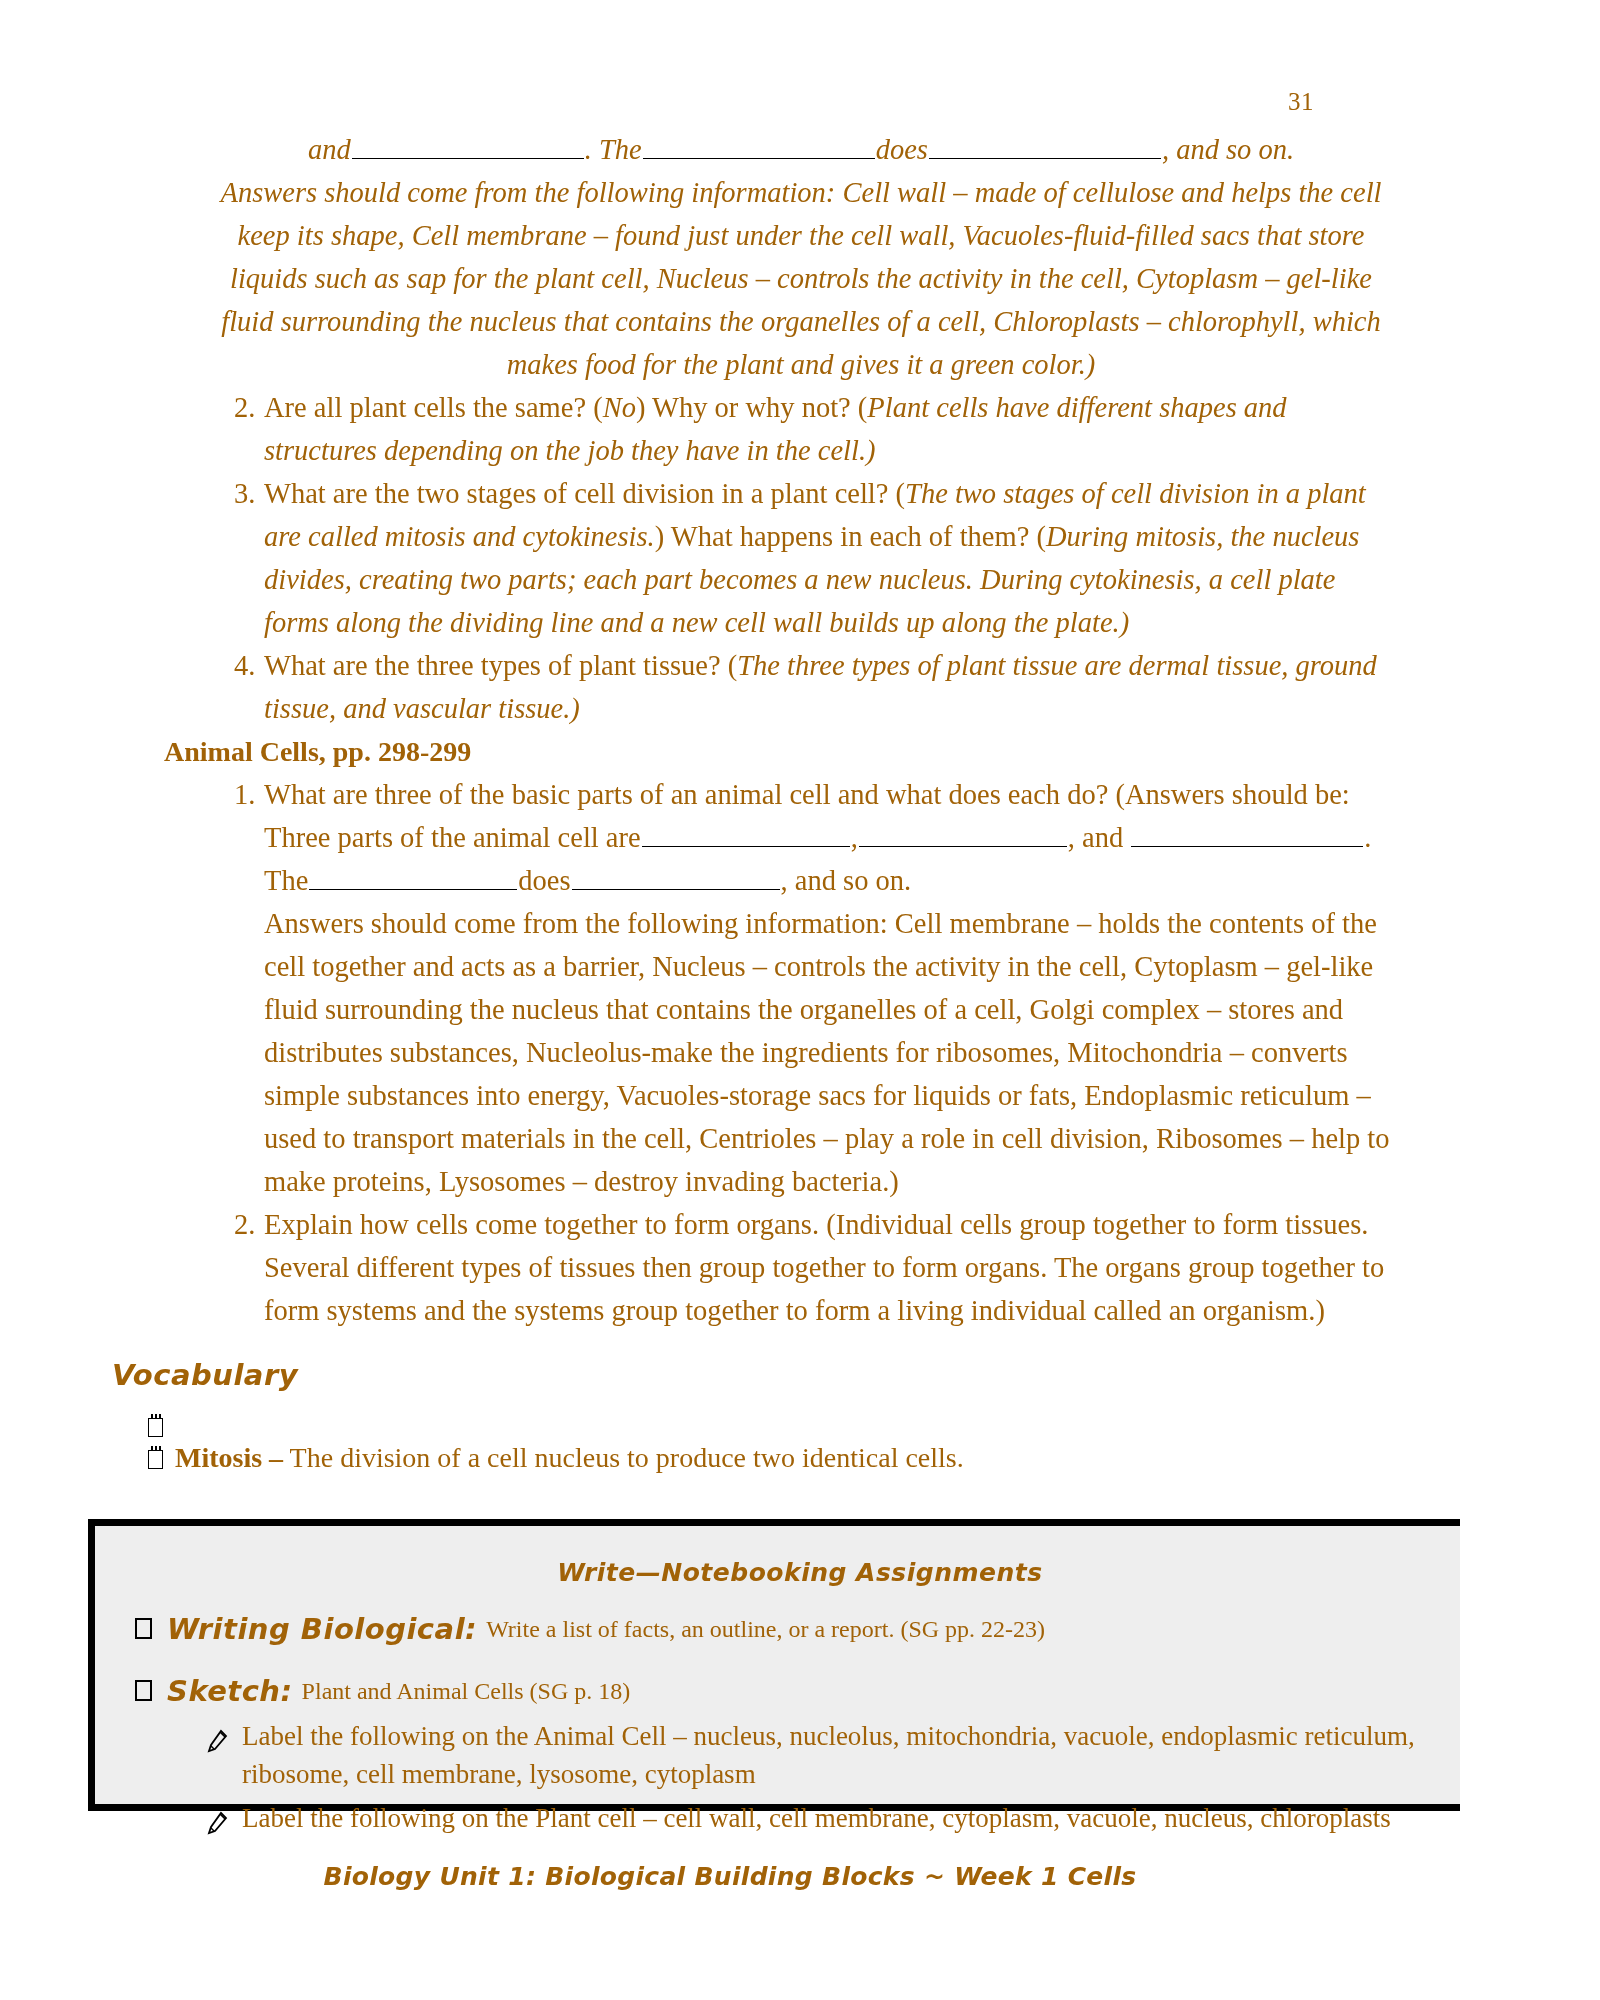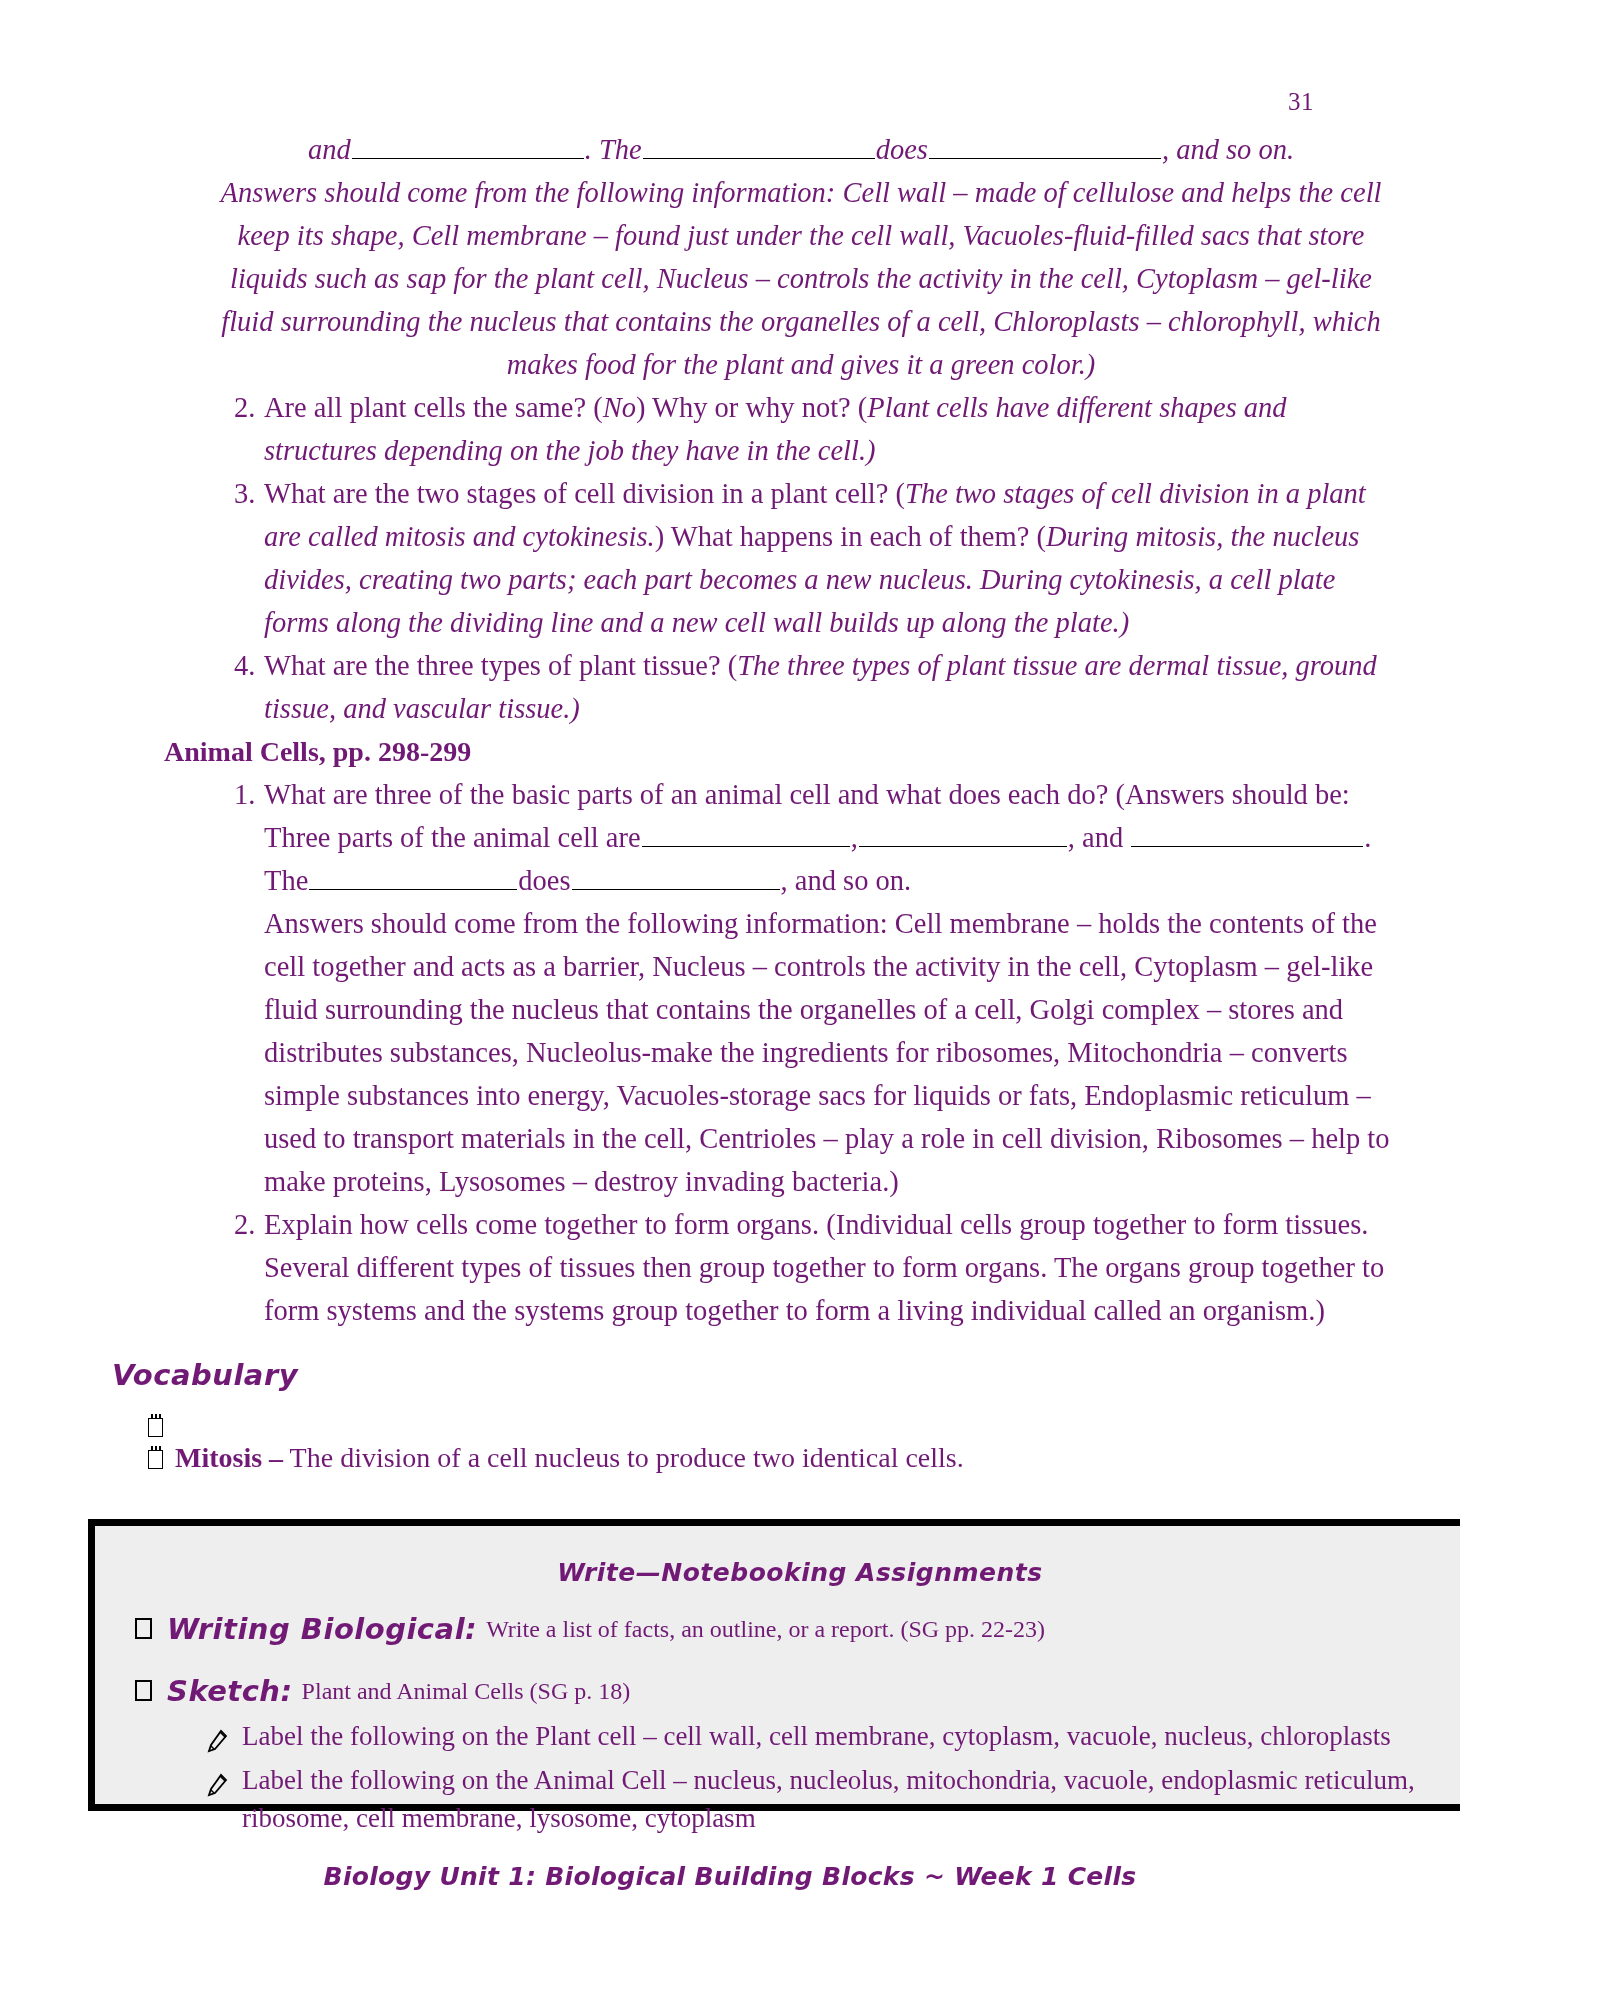--- a/index.html
+++ b/index.html
@@ -7,21 +7,21 @@
     padding: 0;
     background: #ffffff;
   }
   .page {
     position: relative;
     width: 1460px;
     height: 2000px;
     background: #ffffff;
     box-sizing: border-box;
     font-family: "Liberation Serif", "DejaVu Serif", serif;
-    color: #701a75;
+    color: #a16207;
     overflow: hidden;
   }
 
   
   .page-number {
     position: absolute;
     top: 88px;
     right: 146px;
     font-size: 25px;
     font-family: "Liberation Serif", "DejaVu Serif", serif;
@@ -286,40 +286,40 @@
     <div class="assign-row">
       <span class="ck"></span>
       <span class="alabel script">Writing Biological:</span>
       <span class="atext">Write a list of facts, an outline, or a report. (SG pp. 22-23)</span>
     </div>
 
     <div class="assign-row">
       <span class="ck"></span>
       <span class="alabel script">Sketch:</span>
       <span class="atext">Plant and Animal Cells (SG p. 18)</span>
+    </div>
+
+    <div class="sub-row">
+      <span class="pencil">
+        <svg width="22" height="24" viewBox="0 0 22 24" aria-hidden="true">
+          <path d="M14 2 L19 7 L8 20 L2 22 L4 16 Z" fill="none" stroke="#000" stroke-width="1.8"></path>
+          <path d="M3.5 16.5 L7.5 20.5" stroke="#000" stroke-width="1.4"></path>
+          <path d="M13 3 L18 8" stroke="#000" stroke-width="1.4"></path>
+        </svg>
+      </span>
+      <span>Label the following on the Animal Cell – nucleus, nucleolus, mitochondria, vacuole, endoplasmic reticulum, ribosome, cell membrane, lysosome, cytoplasm</span>
     </div>
 
     <div class="sub-row">
       <span class="pencil">
         <svg width="22" height="24" viewBox="0 0 22 24" aria-hidden="true">
           <path d="M14 2 L19 7 L8 20 L2 22 L4 16 Z" fill="none" stroke="#000" stroke-width="1.8"></path>
           <path d="M3.5 16.5 L7.5 20.5" stroke="#000" stroke-width="1.4"></path>
           <path d="M13 3 L18 8" stroke="#000" stroke-width="1.4"></path>
         </svg>
       </span>
       <span>Label the following on the Plant cell – cell wall, cell membrane, cytoplasm, vacuole, nucleus, chloroplasts</span>
     </div>
-
-    <div class="sub-row">
-      <span class="pencil">
-        <svg width="22" height="24" viewBox="0 0 22 24" aria-hidden="true">
-          <path d="M14 2 L19 7 L8 20 L2 22 L4 16 Z" fill="none" stroke="#000" stroke-width="1.8"></path>
-          <path d="M3.5 16.5 L7.5 20.5" stroke="#000" stroke-width="1.4"></path>
-          <path d="M13 3 L18 8" stroke="#000" stroke-width="1.4"></path>
-        </svg>
-      </span>
-      <span>Label the following on the Animal Cell – nucleus, nucleolus, mitochondria, vacuole, endoplasmic reticulum, ribosome, cell membrane, lysosome, cytoplasm</span>
-    </div>
   </div>
 
   <div class="footer script">Biology Unit 1: Biological Building Blocks ~ Week 1 Cells</div>
 
 </div>
 
 </body></html>

